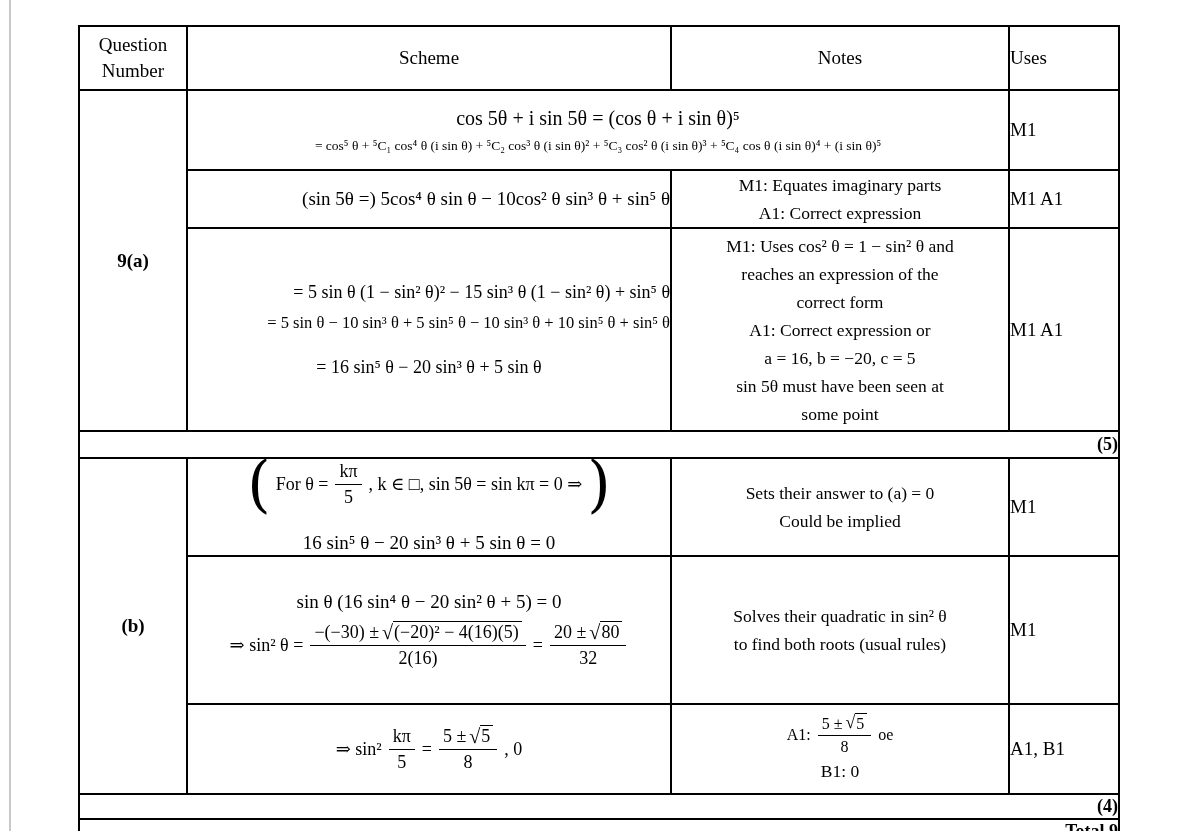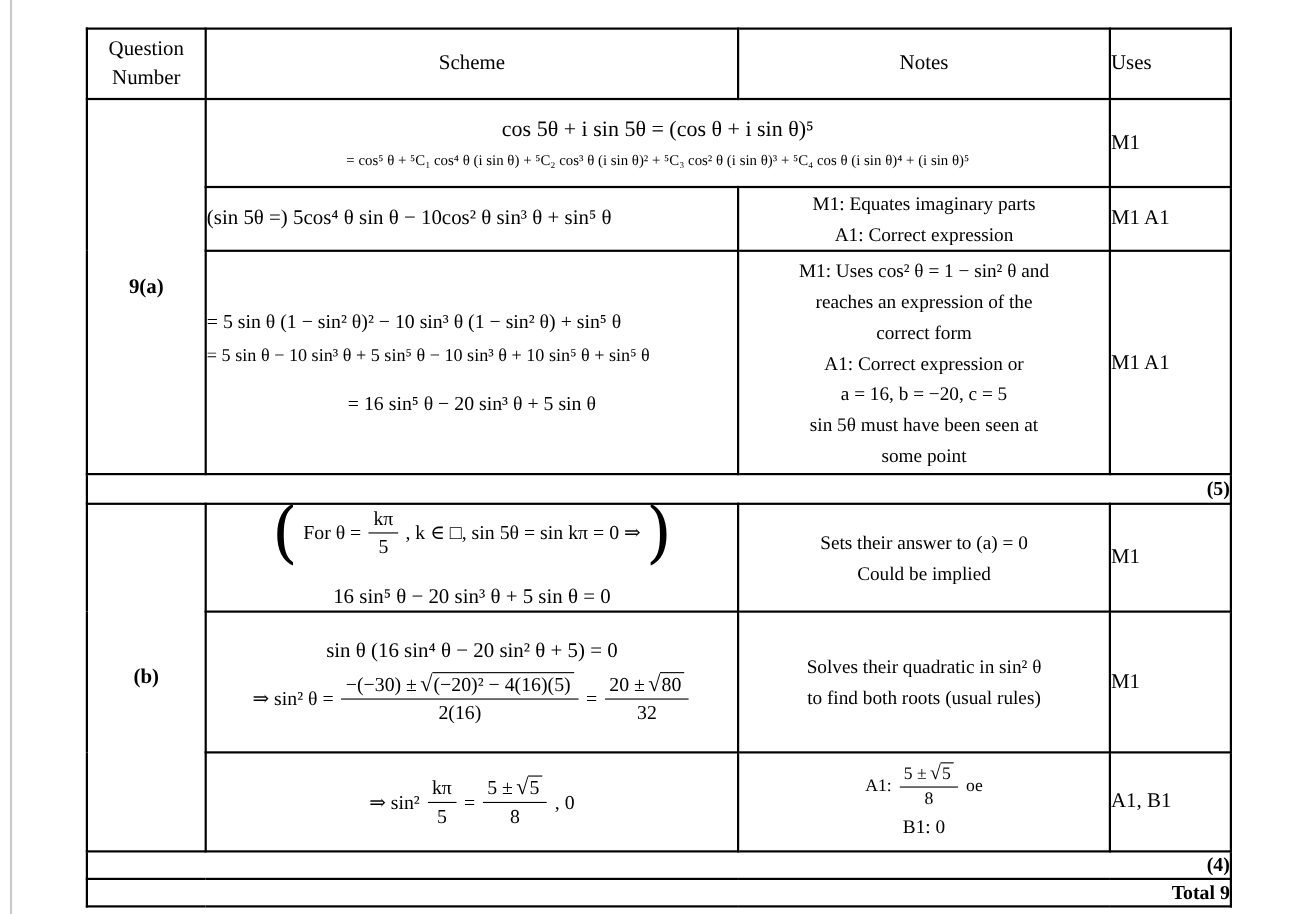--- a/index.html
+++ b/index.html
@@ -23,21 +23,21 @@
   td.notes{text-align:center;font-size:17.5px;line-height:1.6;}
   .pre{white-space:pre-line;}
   td.scheme{text-align:center;padding:2px 3px;}
   td.subtotal{text-align:right;font-weight:bold;font-size:18px;padding-right:6px;}
 
   .m20{font-size:20px;white-space:nowrap;}
   .m19{font-size:19px;white-space:nowrap;}
   .m18{font-size:18px;white-space:nowrap;}
   .m165{font-size:16.5px;white-space:nowrap;}
   .m14{font-size:13.5px;white-space:nowrap;}
-  .tleft{text-align:left;font-family:Liberation Serif, serif;}
+  .tleft{text-align:right;font-family:Liberation Serif, serif;}
   .mt6{margin-top:24px;} .mt8{margin-top:8px;} .mt10{margin-top:10px;}
 
   .mathrow{display:flex;align-items:center;justify-content:center;gap:5px;font-size:18px;white-space:nowrap;}
   .frac{display:inline-flex;flex-direction:column;align-items:center;vertical-align:middle;margin:0 2px;}
   .frac .num{padding:0 4px 1px;border-bottom:1.7px solid #000;line-height:1.25;}
   .frac .den{padding-top:1px;line-height:1.25;}
   .numrow{display:flex;align-items:flex-end;gap:3px;}
   .sqrt{display:inline-flex;align-items:flex-start;}
   .sqrt .sign{font-size:1.12em;line-height:1;transform:translateY(1px);}
   .sqrt .radicand{border-top:1.7px solid #000;padding:0 3px 0 1px;line-height:1.2;}
@@ -79,21 +79,21 @@
     <td class="scheme">
       <div class="m19 tleft">(sin 5θ =) 5cos⁴ θ sin θ − 10cos² θ sin³ θ + sin⁵ θ</div>
     </td>
     <td class="notes pre">M1: Equates imaginary parts
 A1: Correct expression</td>
     <td class="marks">M1 A1</td>
   </tr>
 
   <tr style="height:203px;">
     <td class="scheme">
-      <div class="m18 tleft">= 5 sin θ (1 − sin² θ)² − 10 sin³ θ (1 − sin² θ) + sin⁵ θ</div>
+      <div class="m18 tleft">= 5 sin θ (1 − sin² θ)² − 15 sin³ θ (1 − sin² θ) + sin⁵ θ</div>
       <div class="m165 tleft mt10">= 5 sin θ − 10 sin³ θ + 5 sin⁵ θ − 10 sin³ θ + 10 sin⁵ θ + sin⁵ θ</div>
       <div class="m18 mt6">= 16 sin⁵ θ − 20 sin³ θ + 5 sin θ</div>
     </td>
     <td class="notes pre">M1: Uses cos² θ = 1 − sin² θ and
 reaches an expression of the
 correct form
 A1: Correct expression or
 a = 16,  b = −20,  c = 5
 sin 5θ must have been seen at
 some point</td>
@@ -117,21 +117,21 @@
         <span>,  k ∈ □,  sin 5θ = sin kπ = 0 ⇒</span>
         <span class="bigparen">)</span>
       </div>
       <div class="m19 mt6">16 sin⁵ θ − 20 sin³ θ + 5 sin θ = 0</div>
     </td>
     <td class="notes pre">Sets their answer to (a) = 0
 Could be implied</td>
     <td class="marks">M1</td>
   </tr>
 
-  <tr style="height:128px;margin-left:32px;">
+  <tr style="height:148px;margin-left:32px;">
     <td class="scheme">
       <div class="m19">sin θ (16 sin⁴ θ − 20 sin² θ + 5) = 0</div>
       <div class="mathrow mt8">
         <span>⇒ sin² θ =</span>
         <span class="frac">
           <span class="num numrow">
             <span>−(−30) ±</span>
             <span class="sqrt">
               <span class="sign">√</span>
               <span class="radicand">(−20)² − 4(16)(5)</span>

